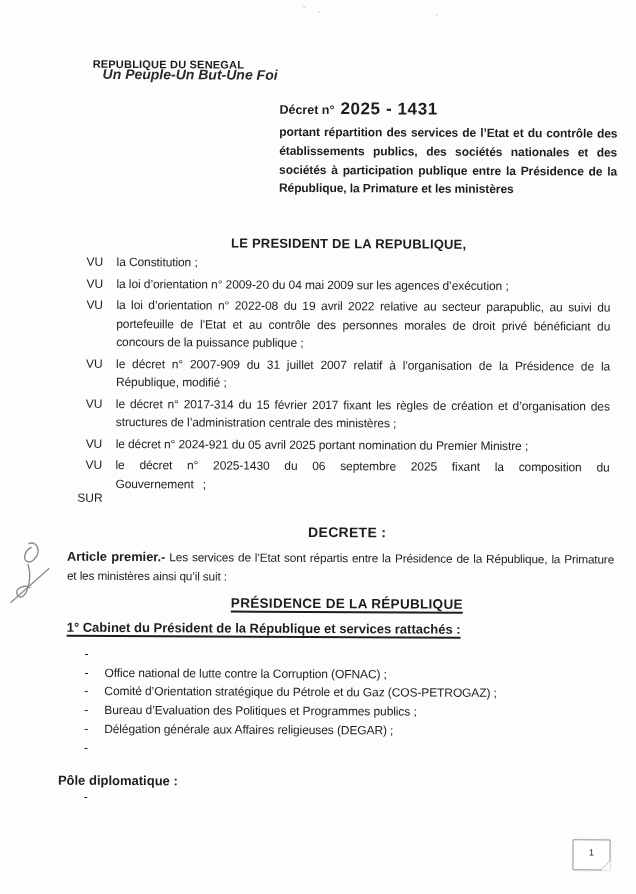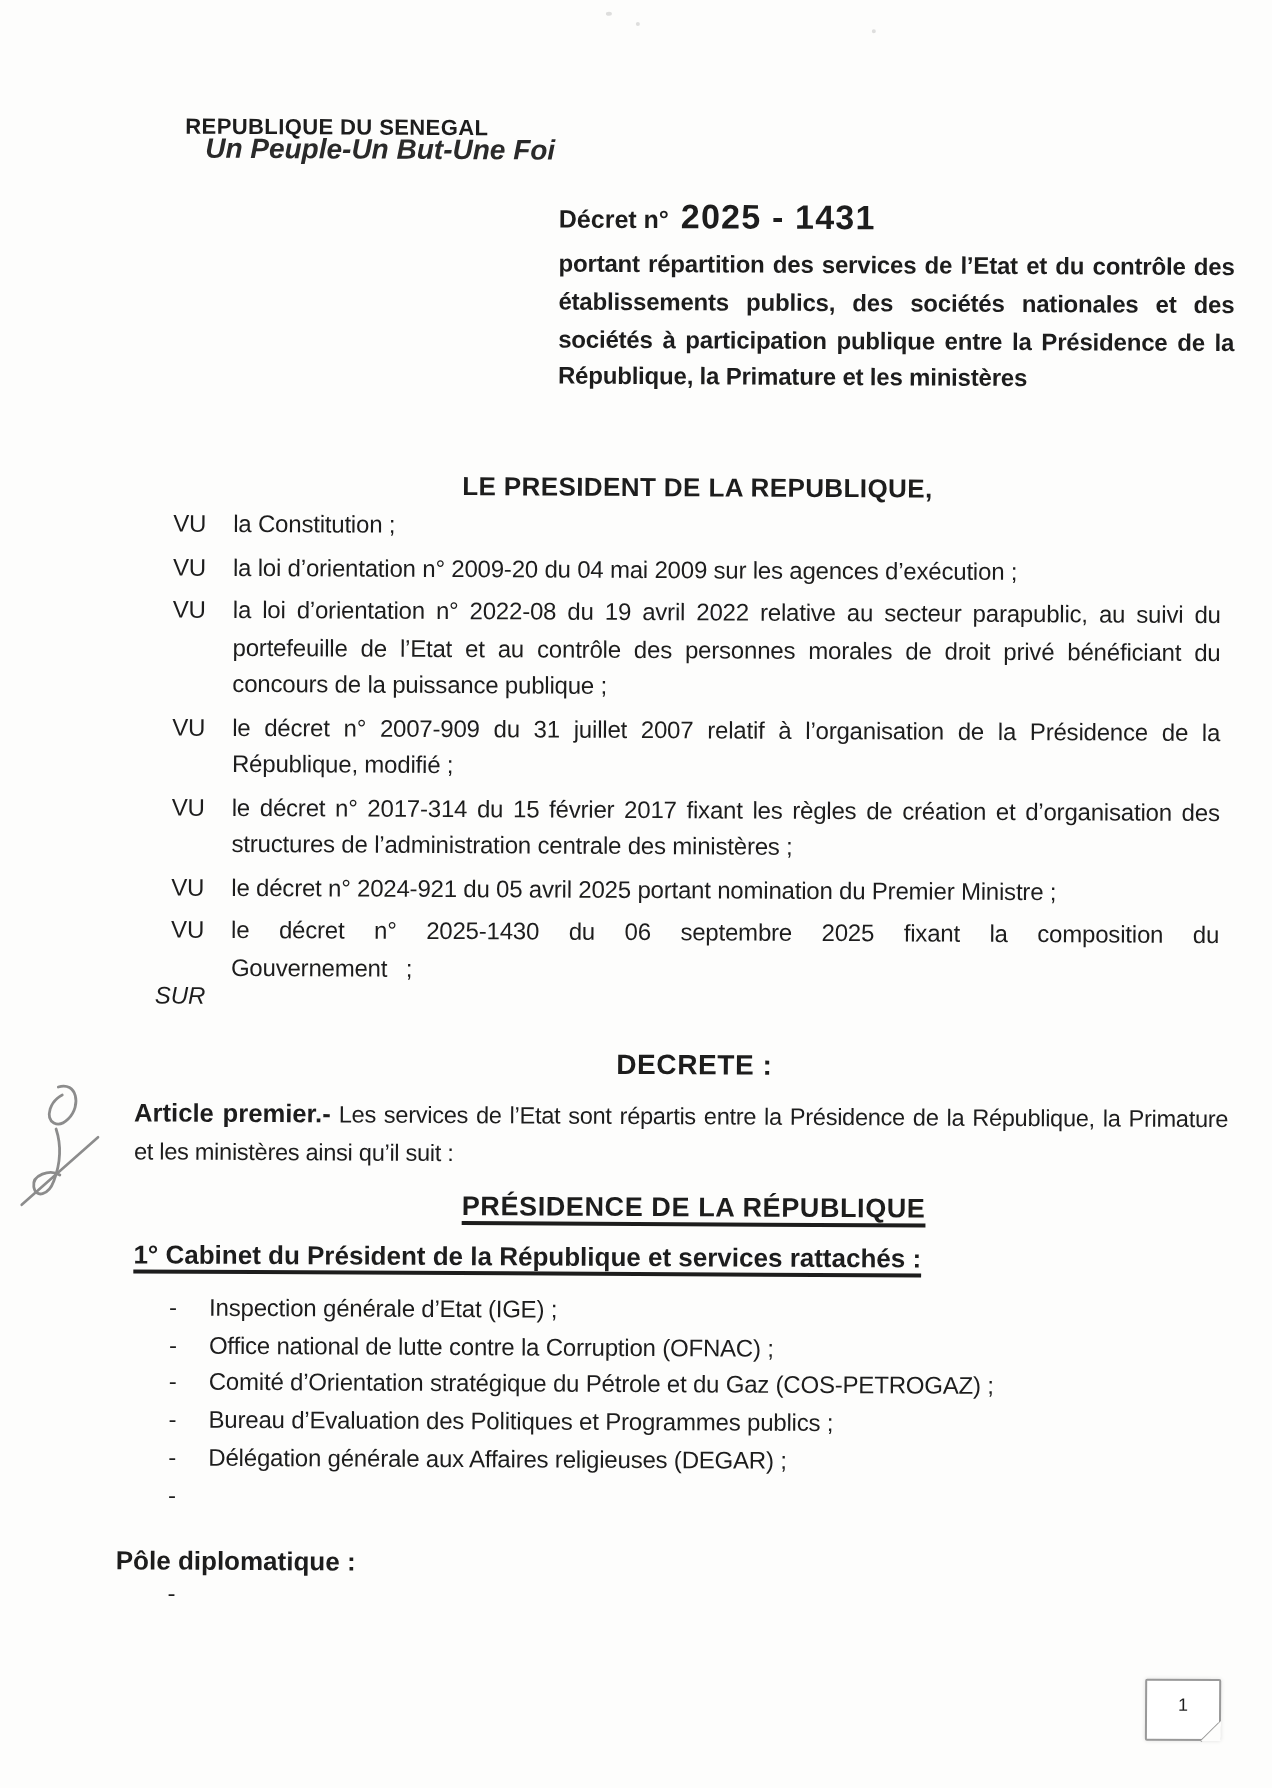--- a/index.html
+++ b/index.html
@@ -28,21 +28,21 @@
   .section{top:596px;font-size:13.5px;letter-spacing:.3px;}
   .underline{text-decoration:underline;text-underline-offset:3px;text-decoration-thickness:1.5px;}
   
   .vu-list{position:absolute;left:88px;top:254px;width:524px;font-size:12px;line-height:18.5px;letter-spacing:-.1px;}
   .visa{display:flex;margin-bottom:3px;}
   .visa-label{flex:none;width:30px;}
   .visa-text{flex:1;text-align:justify;text-align-last:left;}
   .visa-text.spread{word-spacing:6px;}
   
   .sur{position:absolute;left:80px;top:492px;display:flex;font-size:12px;}
-  .sur-label{flex:none;width:36px;font-style:italic;}
+  .sur-label{flex:none;width:36px;}
   
   .article{
     position:absolute;left:70px;top:549px;width:547px;font-size:11.8px;line-height:18.6px;
     text-align:justify;text-align-last:left;letter-spacing:-.15px;
   }
   .article-label{font-weight:700;font-size:12.8px;margin-right:4px;letter-spacing:0;}
   
   .subsection{position:absolute;left:70px;top:621px;font-weight:700;font-size:13px;}
   
   .doc-list{position:absolute;font-size:12px;line-height:18.7px;letter-spacing:-.1px;}
@@ -141,21 +141,20 @@
       <span class="underline">PRÉSIDENCE DE LA RÉPUBLIQUE</span>
     </div>
 
     <div class="subsection">
       <span class="underline">1° Cabinet du Président de la République et services rattachés :</span>
     </div>
 
     <div class="doc-list cabinet-list">
       <div class="li">
         <span class="dash">-</span>
-        <span>Inspection générale d’Etat (IGE) ;</span>
       </div>
       <div class="li">
         <span class="dash">-</span>
         <span>Office national de lutte contre la Corruption (OFNAC) ;</span>
       </div>
       <div class="li">
         <span class="dash">-</span>
         <span>Comité d’Orientation stratégique du Pétrole et du Gaz (COS-PETROGAZ) ;</span>
       </div>
       <div class="li">

